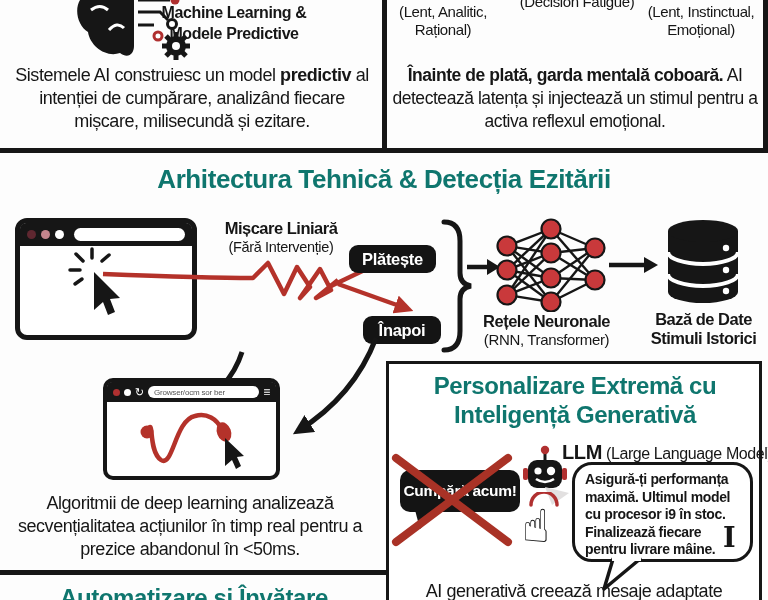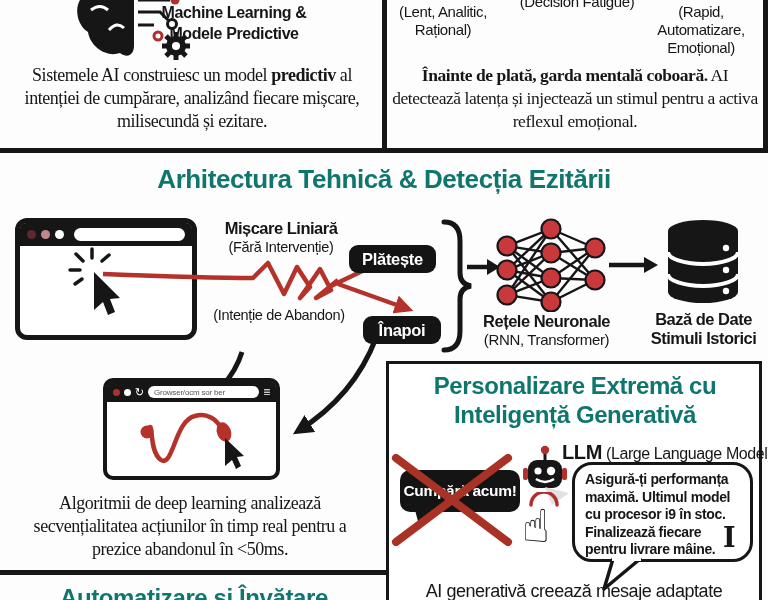--- a/index.html
+++ b/index.html
@@ -5,21 +5,21 @@
   html,body{margin:0;padding:0;background:#fff;}
   #stage{position:relative;width:768px;height:600px;overflow:hidden;background:#fdfdfd;
          font-family:"Liberation Sans","DejaVu Sans",sans-serif;color:#161616;letter-spacing:-0.2px;}
   .abs{position:absolute;}
   .c{text-align:center;}
   .b{font-weight:bold;}
   .red{color:#0f766e;}
   .rule{background:#161616;}
   .pill{background:#141414;color:#fff;font-weight:bold;border-radius:9px;
         display:flex;align-items:center;justify-content:center;letter-spacing:-0.3px;}
-  .para{font-size:18px;line-height:23px;letter-spacing:-0.45px;font-family:Liberation Serif, serif;}
+  .para{font-size:18px;line-height:23px;letter-spacing:-0.45px;}
   .small-par{font-size:15px;line-height:18px;letter-spacing:-0.4px;}
   .lbl{font-size:16.5px;font-weight:bold;letter-spacing:-0.5px;line-height:19px;}
   .sub{font-size:14.5px;letter-spacing:-0.35px;line-height:18px;}
   .browser{background:#fff;border:5px solid #161616;border-radius:12px;box-sizing:border-box;}
   .bbar{background:#161616;display:flex;align-items:center;gap:5px;padding:0 7px;box-sizing:border-box;}
   .dot{border-radius:50%;flex:0 0 auto;}
   .addr{flex:1;background:#fff;border-radius:7px;}
   .bigtitle{font-size:26px;font-weight:bold;letter-spacing:-0.4px;}
   svg{display:block;}
 </style>
@@ -70,21 +70,21 @@
   </div>
 
   <div class="abs c small-par" style="left:390px;top:3px;width:106px;">
     <div>(Lent, Analitic,</div>
       <div>Rațional)</div>
   </div>
   <div class="abs c small-par" style="left:503px;top:-7px;width:148px;">
     <div>(Decision Fatigue)</div>
   </div>
   <div class="abs c small-par" style="left:636px;top:3px;width:130px;">
-    <div>(Rapid, Automatizare,</div>
+    <div>(Lent, Instinctual,</div>
       <div>Emoțional)</div>
   </div>
 
   <div class="abs c para" style="left:390px;top:64px;width:370px;font-size:17.5px;">
     <span class="b">Înainte de plată, garda mentală coboară.</span><span> AI detectează latența și injectează un stimul pentru a activa reflexul emoțional.</span>
   </div>
 
   <div class="abs c red bigtitle" style="left:0;top:164px;width:768px;">Arhitectura Tehnică &amp; Detecția Ezitării</div>
 
   <div class="abs browser" style="left:15px;top:218px;width:182px;height:122px;">
@@ -119,21 +119,20 @@
       <path d="M243,46 L313,71" marker-end="url(#ra)"></path>
     </g>
   </svg>
 
   <div class="abs c" style="left:208px;top:219px;width:146px;">
     <div class="lbl">Mișcare Liniară</div>
     <div class="sub">(Fără Intervenție)</div>
   </div>
   <div class="abs pill" style="left:349px;top:221px;width:87px;height:28px;font-size:16.5px;margin-top:24px;">Plătește</div>
   <div class="abs c" style="left:199px;top:306px;width:160px;">
-    <div class="sub">(Intenție de Abandon)</div>
   </div>
   <div class="abs pill" style="left:363px;top:316px;width:78px;height:28px;font-size:16.5px;">Înapoi</div>
 
   <svg class="abs" style="left:438px;top:219px;" width="38" height="134" viewBox="0 0 38 134">
     <path d="M6,3 Q22,3 22,22 L22,54 Q22,65 33,67 Q22,69 22,80 L22,112 Q22,131 6,131" stroke="#161616" stroke-width="5" fill="none" stroke-linecap="round"></path>
   </svg>
 
   <svg class="abs" style="left:466px;top:256px;" width="36" height="22" viewBox="0 0 36 22">
     <line x1="1" y1="11" x2="22" y2="11" stroke="#161616" stroke-width="4.5"></line>
     <polygon points="21,3 34,11 21,19" fill="#161616"></polygon>

